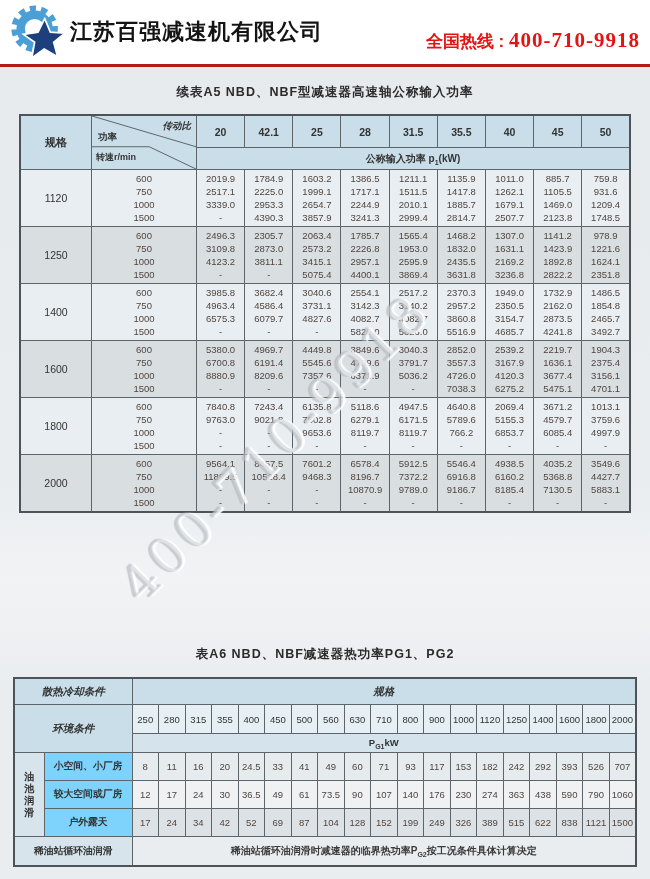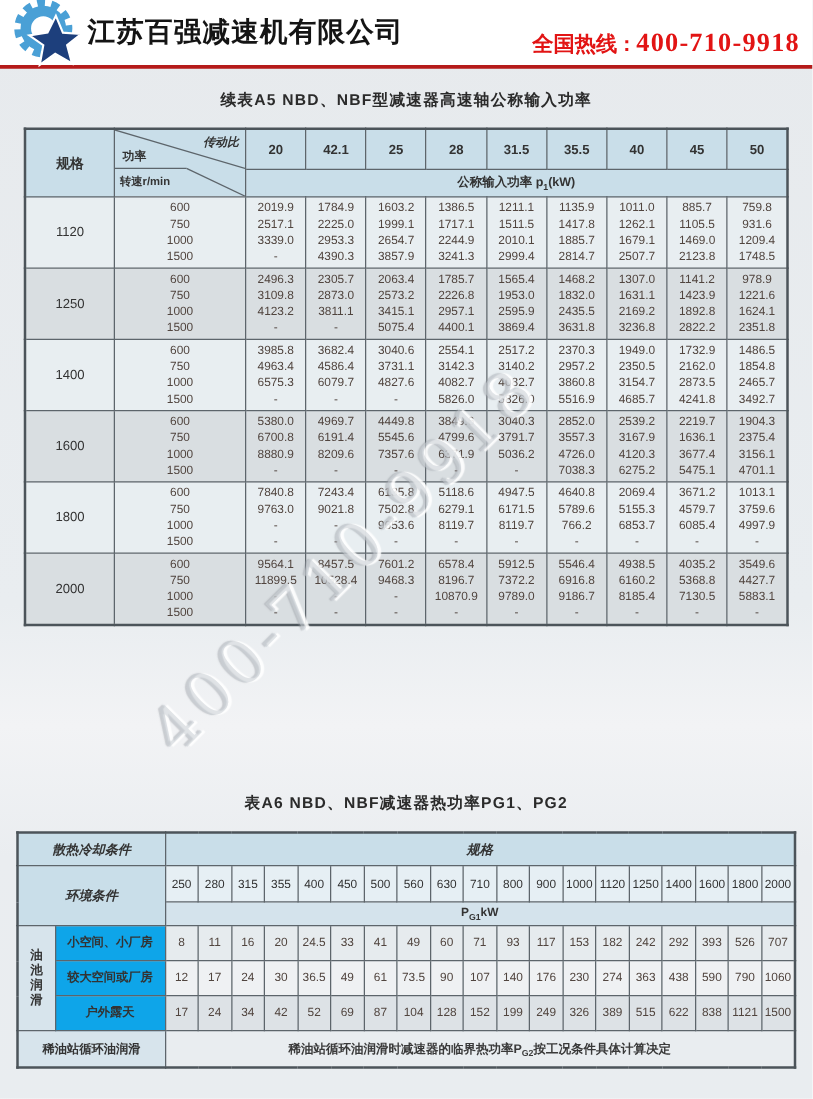--- a/index.html
+++ b/index.html
@@ -2,21 +2,21 @@
 <html><head>
 <meta charset="utf-8">
 <style>
   html,body{margin:0;padding:0;}
   body{
     width:650px;height:879px;position:relative;overflow:hidden;
     background:linear-gradient(180deg,#e7eaed 0%,#e9edf0 55%,#f2f3f5 66%,#eaedf0 78%,#e9edf0 100%);
     font-family:"Liberation Sans",sans-serif;
   }
   
-  .page-header{height:52px;background:#ffffff;display:flex;align-items:center;padding:0 10px;box-sizing:border-box;}
+  .page-header{height:64px;background:#ffffff;display:flex;align-items:center;padding:0 10px;box-sizing:border-box;}
   .logo{flex:0 0 auto;margin-top:2px;}
   .company{font-size:22px;font-weight:bold;color:#141414;margin-left:4px;letter-spacing:1px;white-space:nowrap;}
   .hotline{margin-left:auto;margin-top:16px;color:#e21414;font-weight:bold;font-size:17px;white-space:nowrap;}
   .hotline .num{font-family:"Liberation Serif",serif;font-size:21px;letter-spacing:1px;}
   .red-line{height:3px;background:#b51a1a;}
   
   .tbl-title{text-align:center;font-size:12.5px;font-weight:bold;color:#2b2b2b;letter-spacing:1px;}
   .a5-title{padding-top:17px;}
   .a6-title{margin-top:133px;}
   
@@ -36,21 +36,21 @@
   .a5 tbody td.spec{font-size:10.5px;color:#333;}
   .a5 tr.shade-a{background:#e8eef1;}
   .a5 tr.shade-b{background:#d9dee1;}
   
   table.a6{width:624px;margin:14px auto 0;border-collapse:collapse;table-layout:fixed;border:2px solid #4c545a;}
   .a6 th,.a6 td{border:1px solid #5d656b;}
   .a6 .hdr{background:#c9dee9;font-weight:bold;color:#333;font-size:10.5px;height:23px;font-style:italic;}
   .a6 th.size-cell{background:#e6eff4;font-weight:normal;font-size:9.5px;height:28px;color:#333;padding:0;}
   .a6 th.pg1{background:#d4e3ec;height:16px;font-size:9.5px;font-weight:bold;color:#333;}
   .a6 th.group{background:#d7e4ec;font-weight:bold;font-size:10px;color:#333;word-break:break-all;line-height:12px;padding:0 5px;}
-  .a6 th.rowlabel{background:#0ea5e9;font-weight:bold;font-size:9.8px;color:#333;padding:0 1px;}
+  .a6 th.rowlabel{background:#7dd3fc;font-weight:bold;font-size:9.8px;color:#333;padding:0 1px;}
   .a6 td.val{text-align:center;font-size:9.5px;color:#51453f;height:27px;padding:0;}
   .a6 tbody tr.r0 td.val{background:#e6ebee;}
   .a6 tbody tr.r1 td.val{background:#eff1f3;}
   .a6 tbody tr.r2 td.val{background:#dde2e6;}
   .a6 tfoot th{background:#d7e4ec;font-weight:bold;font-size:9.8px;color:#333;height:26px;}
   .a6 tfoot td{background:#e9edf0;text-align:center;font-weight:bold;font-size:10px;color:#3a3a3a;}
   sub{font-size:7px;}
   
   .watermark{
     position:absolute;left:150px;top:556px;z-index:9;pointer-events:none;

